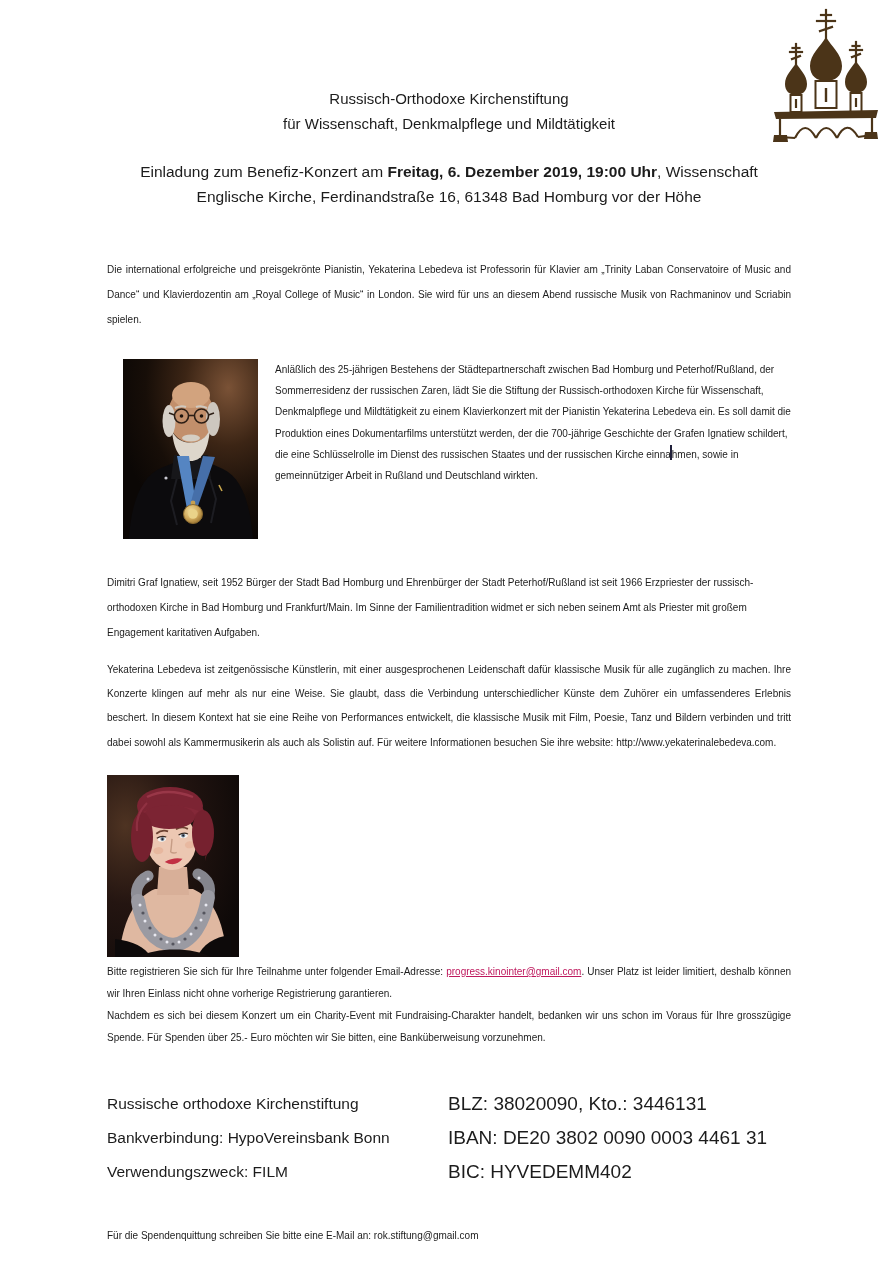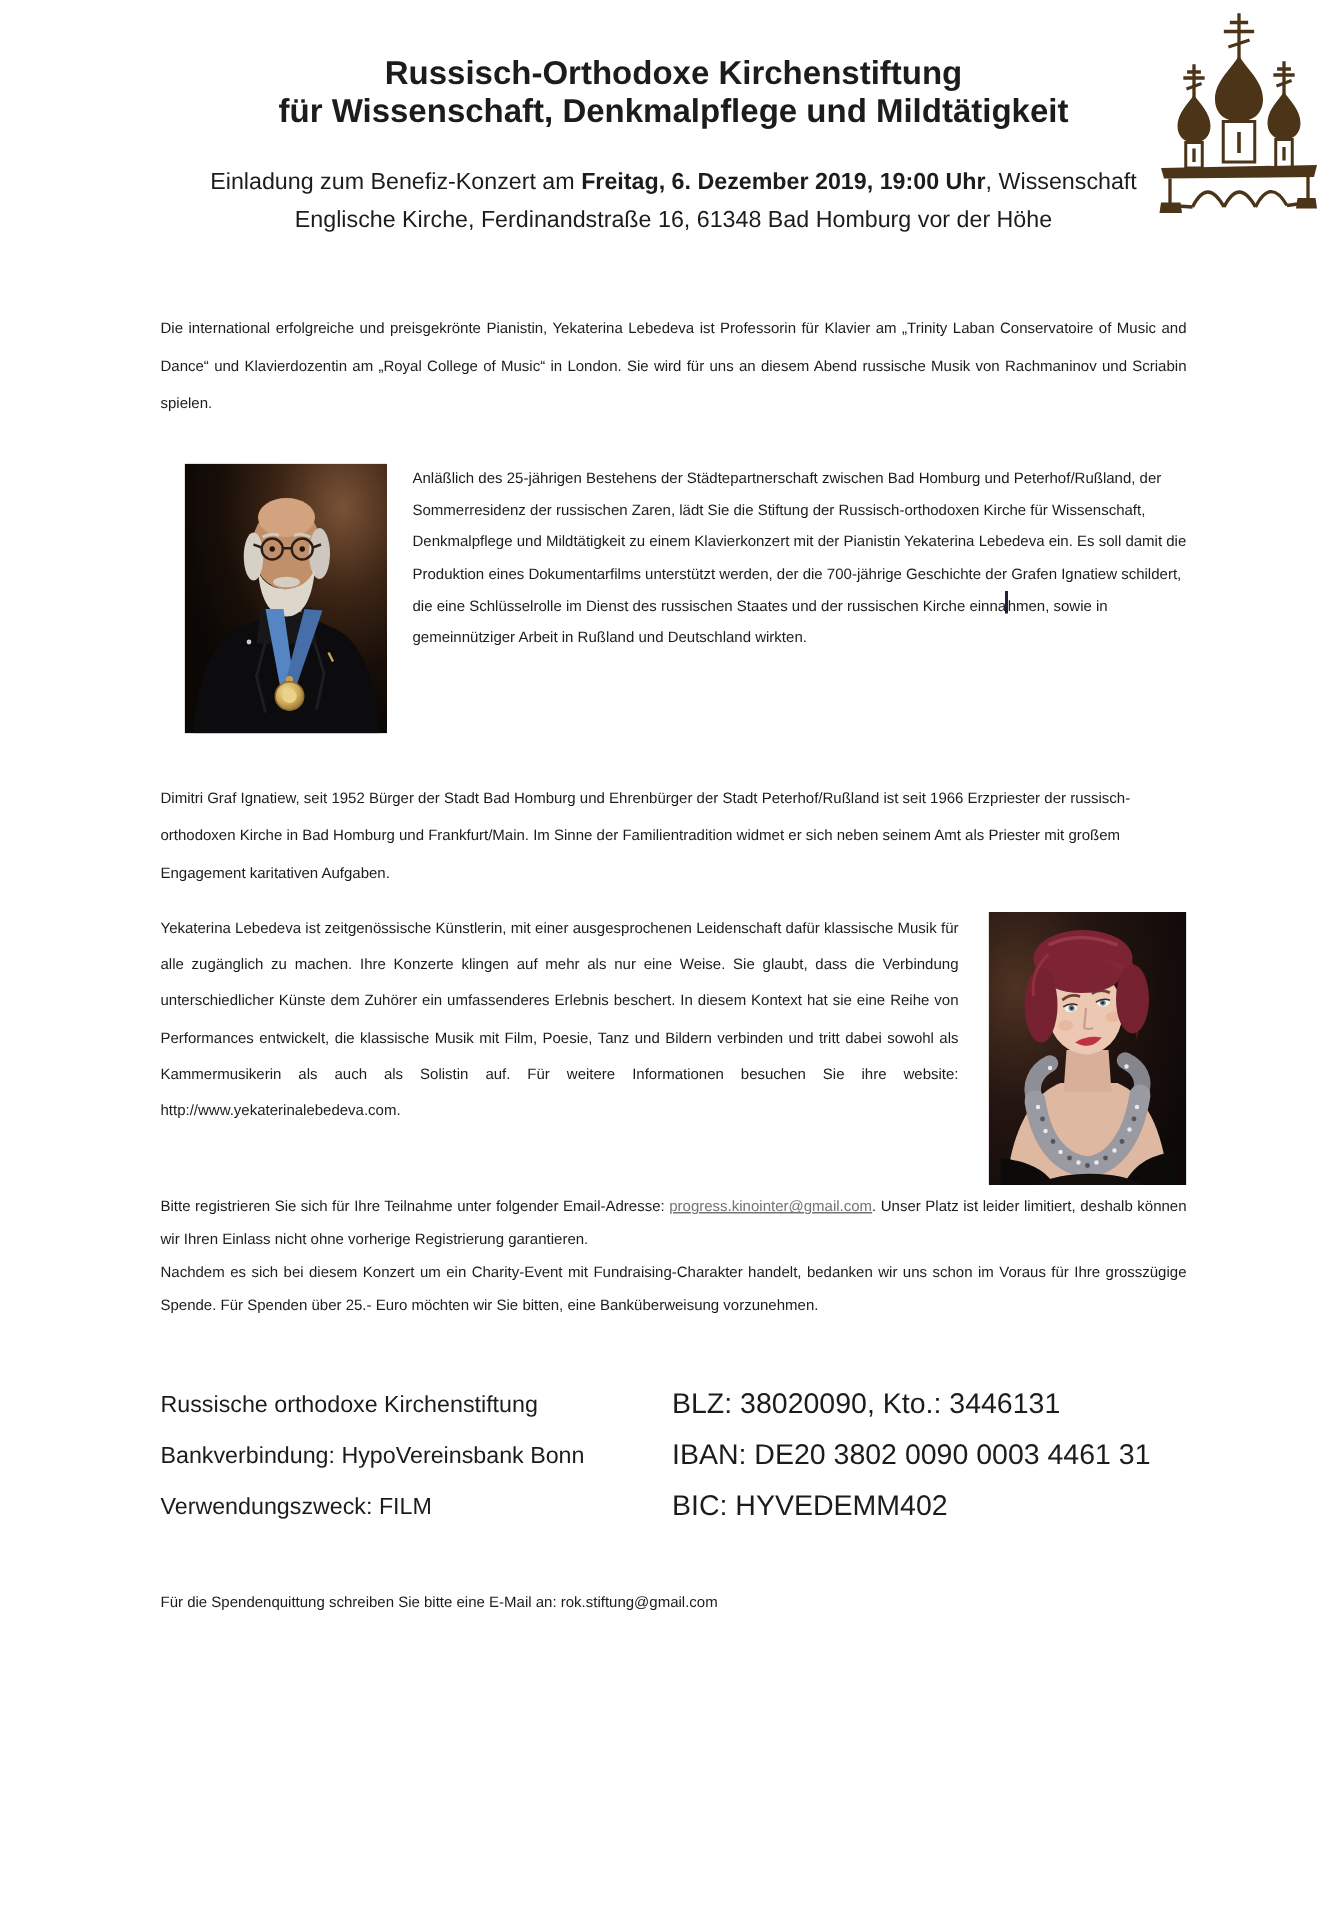--- a/index.html
+++ b/index.html
@@ -15,46 +15,46 @@
     position: absolute;
     left: 107px; top: 0;
     width: 684px;
   }
   .logo {
     position: absolute;
     top: 6px; right: 14px;
     width: 110px; height: 138px;
   }
   .title {
-    margin-top: 36px;
+    margin-top: 86px;
     text-align: center;
-    font-weight: bold;
-    font-size: 22px;
+    font-weight: normal;
+    font-size: 15px;
     line-height: 25px;
   }
   .invitation {
     margin-top: 23px;
     text-align: center;
     font-size: 15.5px;
     line-height: 25px;
   }
   p { margin: 0; font-size: 10px; }
   .just { text-align: justify; }
   .p-intro { margin-top: 48px; line-height: 25px; }
   .media1 { margin-top: 27px; display: flex; gap: 17px; padding-left: 16px; }
   .photo { flex: none; overflow: hidden; }
   .photo1 { width: 135px; height: 180px; }
   .media1 p { line-height: 21.2px; text-align: left; }
   .p-dimitri { margin-top: 31px; line-height: 25px; }
-  .media2 { margin-top: 13px; display: flex; gap: 20px; }
+  .media2 { margin-top: 13px; display: flex; gap: 20px; flex-direction: column; }
   .media2 p { flex: 1; line-height: 24.2px; }
   .photo2 { width: 132px; height: 182px; }
   .p-register { margin-top: 4px; line-height: 22px; }
   .p-charity { margin-top: 0; line-height: 22px; }
-  .email-link { text-decoration: underline; color: #737373; cursor: pointer; }
+  .email-link { text-decoration: underline; color: #be185d; cursor: pointer; }
   .ibeam {
     display: inline-block;
     width: 2px; height: 15px;
     background: #20203a;
     vertical-align: -2px;
     margin: 0 0 0 -1px;
   }
   .bank { margin-top: 38px; }
   .bank-row { display: flex; height: 34px; align-items: center; }
   .bank-left { width: 341px; flex: none; font-size: 15.5px; }

